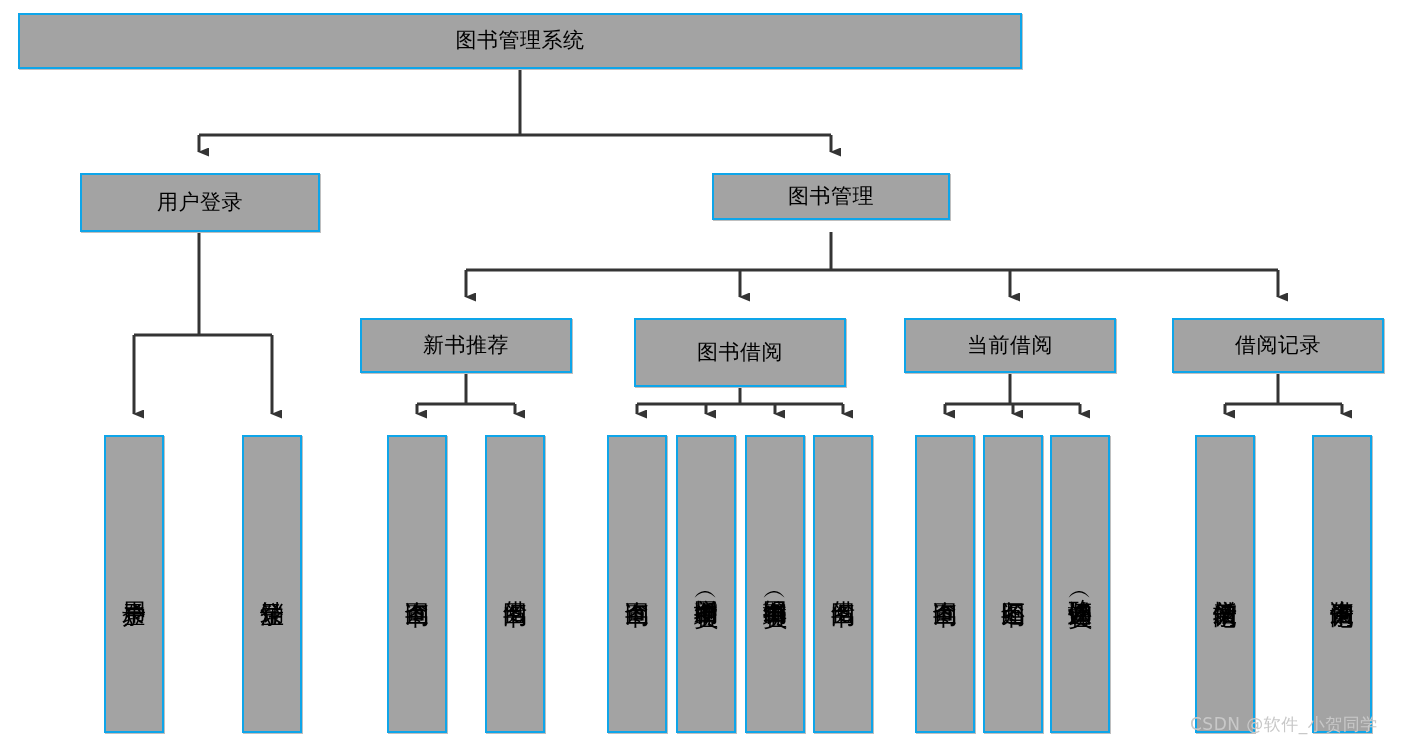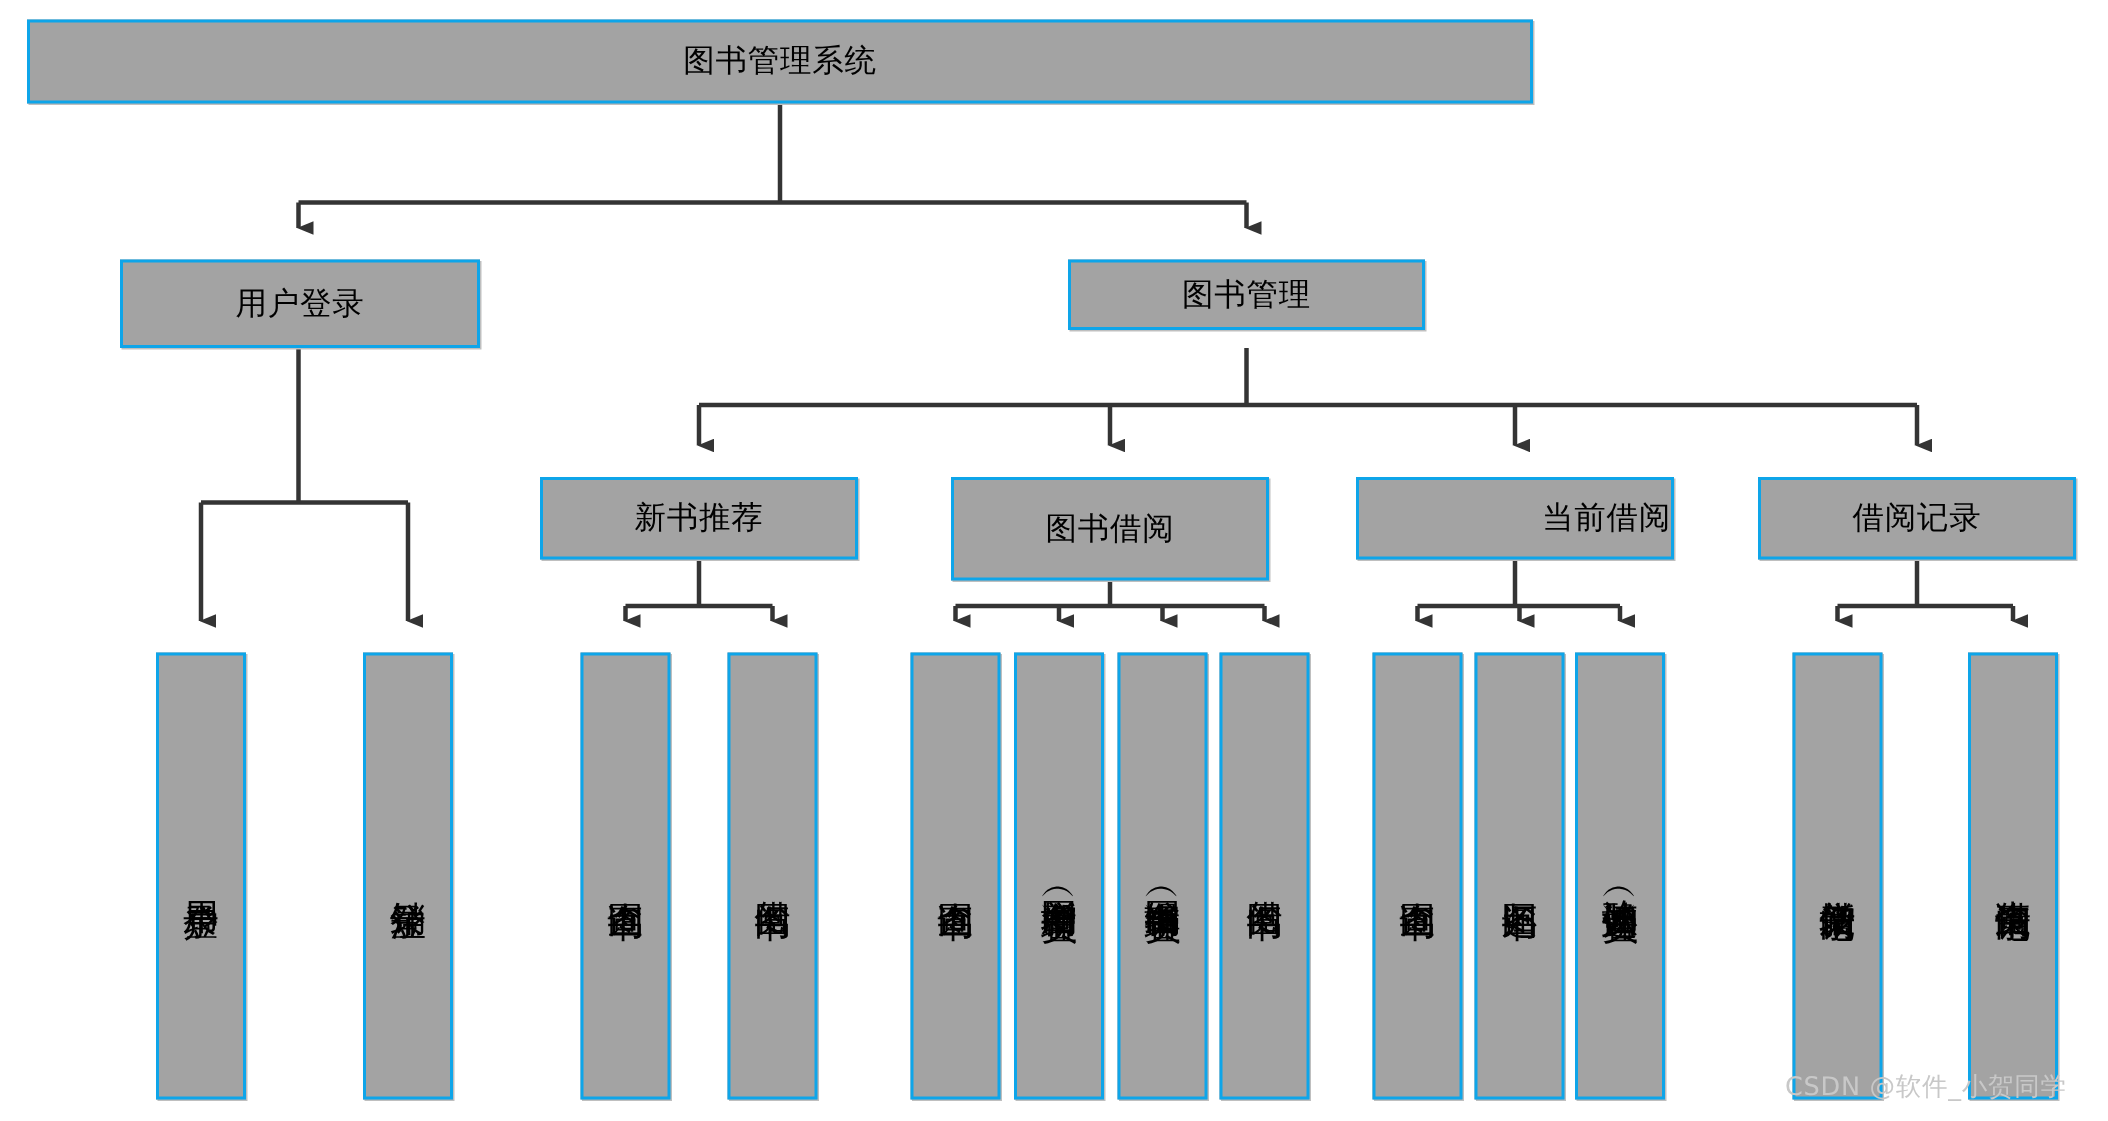--- a/index.html
+++ b/index.html
@@ -129,21 +129,21 @@
   <div class="node horiz" style="left:712px; top:173px; width:238px; height:47px;">
     <span class="node-label">图书管理</span>
   </div>
 
   <div class="node horiz" style="left:360px; top:318px; width:212px; height:55px;">
     <span class="node-label">新书推荐</span>
   </div>
   <div class="node horiz" style="left:634px; top:318px; width:212px; height:69px;">
     <span class="node-label">图书借阅</span>
   </div>
-  <div class="node horiz" style="left:904px; top:318px; width:212px; height:55px;justify-content:flex-end;">
+  <div class="node horiz" style="left:904px; top:318px; width:212px; height:55px;">
     <span class="node-label">当前借阅</span>
   </div>
   <div class="node horiz" style="left:1172px; top:318px; width:212px; height:55px;align-items:center;">
     <span class="node-label">借阅记录</span>
   </div>
 
   <div class="node vert" style="left:104px; top:435px; width:60px; height:298px;">
     <span class="node-label">用户登录</span>
   </div>
   <div class="node vert" style="left:242px; top:435px; width:60px; height:298px;">

